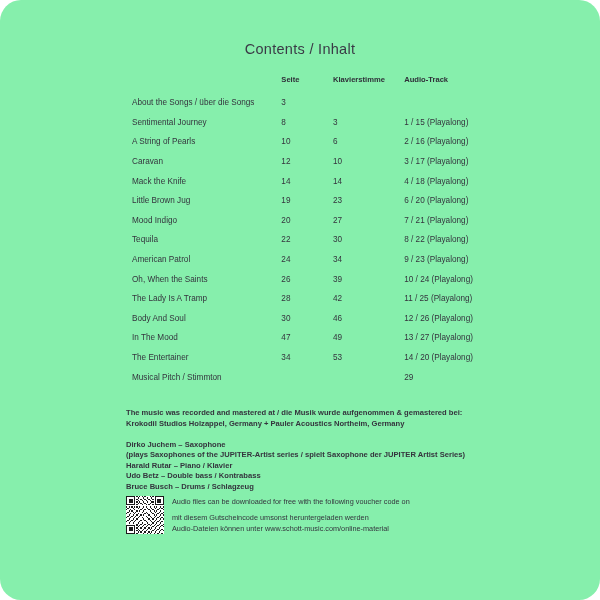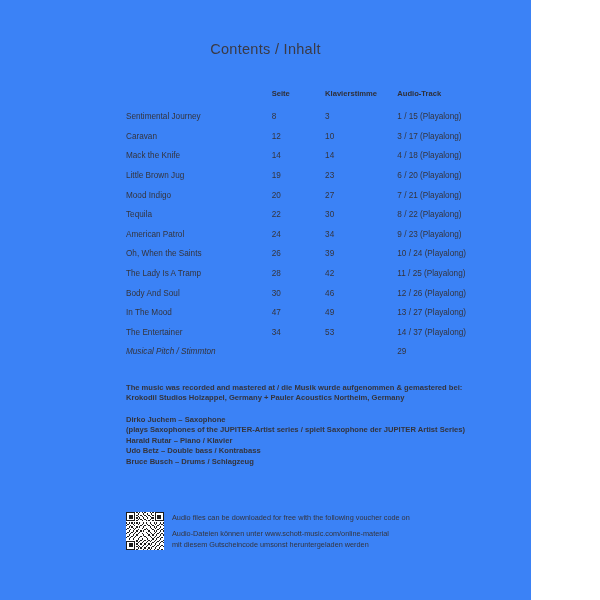--- a/index.html
+++ b/index.html
@@ -5,35 +5,36 @@
   * { box-sizing: border-box; }
   html, body {
     margin: 0; padding: 0;
     width: 600px; height: 600px;
     background: #ffffff;
     font-family: "Liberation Sans", sans-serif;
     color: #2b2b33;
   }
   .page {
     position: relative;
-    width: 531px; height: 600px;
+    width: 600px; height: 600px;
     overflow: hidden;
-    background: #3b82f6;
+    background: #86efac;
+    border-radius: 21px;
   }
   .title {
     text-align: center;
     font-size: 14.5px;
     color: #3a3a46;
     letter-spacing: .3px;
     margin: 41px 0 0 0;
     font-weight: 400;
   }
   .toc {
-    margin: 32px 0 0 0;
-    padding: 0 0 0 0;
+    margin: 18px 0 0 0;
+    padding: 0 0 0 6px;
     width: 100%;
   }
   table.toc-table {
     border-collapse: collapse;
     margin-left: 126px;
     width: 358px;
     font-size: 8.2px;
     color: #34343d;
   }
   table.toc-table th {
@@ -51,35 +52,35 @@
   table.toc-table td {
     padding: 0 0 0 0;
     height: 19.6px;
     vertical-align: middle;
     font-size: 8.2px;
     font-weight: 400;
     white-space: nowrap;
   }
   td.c-title { padding-right: 4px; }
   td.c-seite { padding-left: 2px; }
-  td.ital { font-style: italic; }
+  td.ital { }
   .credits {
     margin-left: 126px;
     margin-top: 21px;
     font-size: 7.6px;
     line-height: 10.6px;
     color: #34343d;
     width: 400px;
   }
   .credits p { margin: 0; font-weight: bold; }
   .credits .gap { height: 10.6px; }
   .footer {
     position: absolute;
     left: 126px;
-    bottom: 50px;
+    bottom: 66px;
     width: 400px;
     display: flex;
     align-items: flex-start;
     gap: 8px;
   }
   .qr {
     width: 38px; height: 38px;
     flex: 0 0 38px;
     background: #ffffff;
   }
@@ -105,26 +106,38 @@
       <thead>
         <tr>
           <th class="c-title"></th>
           <th class="c-seite">Seite</th>
           <th class="c-klav">Klavierstimme</th>
           <th class="c-audio">Audio-Track</th>
         </tr>
       </thead>
       <tbody>
         <tr>
+          <td class="c-title">About the Songs / über die Songs</td>
+          <td class="c-seite">3</td>
+          <td class="c-klav"></td>
+          <td class="c-audio"></td>
+        </tr>
+        <tr>
           <td class="c-title">Sentimental Journey</td>
           <td class="c-seite">8</td>
           <td class="c-klav">3</td>
           <td class="c-audio">1 / 15 (Playalong)</td>
         </tr>
         <tr>
+          <td class="c-title">A String of Pearls</td>
+          <td class="c-seite">10</td>
+          <td class="c-klav">6</td>
+          <td class="c-audio">2 / 16 (Playalong)</td>
+        </tr>
+        <tr>
           <td class="c-title">Caravan</td>
           <td class="c-seite">12</td>
           <td class="c-klav">10</td>
           <td class="c-audio">3 / 17 (Playalong)</td>
         </tr>
         <tr>
           <td class="c-title">Mack the Knife</td>
           <td class="c-seite">14</td>
           <td class="c-klav">14</td>
           <td class="c-audio">4 / 18 (Playalong)</td>
@@ -174,21 +187,21 @@
         <tr>
           <td class="c-title">In The Mood</td>
           <td class="c-seite">47</td>
           <td class="c-klav">49</td>
           <td class="c-audio">13 / 27 (Playalong)</td>
         </tr>
         <tr>
           <td class="c-title">The Entertainer</td>
           <td class="c-seite">34</td>
           <td class="c-klav">53</td>
-          <td class="c-audio">14 / 37 (Playalong)</td>
+          <td class="c-audio">14 / 20 (Playalong)</td>
         </tr>
         <tr>
           <td class="c-title ital">Musical Pitch / Stimmton</td>
           <td class="c-seite"></td>
           <td class="c-klav"></td>
           <td class="c-audio">29</td>
         </tr>
       </tbody>
     </table>
   </div>
@@ -434,18 +447,18 @@
         <rect x="16" y="28" width="1" height="1"></rect>
           <rect x="18" y="28" width="1" height="1"></rect>
         <rect x="21" y="28" width="1" height="1"></rect>
           <rect x="24" y="28" width="1" height="1"></rect>
         <rect x="27" y="28" width="1" height="1"></rect>
       </g>
     </svg>
     <div class="footer-text">
       <p>Audio files can be downloaded for free with the following voucher code on</p>
       <div class="spacer"></div>
+      <p>mit diesem Gutscheincode umsonst heruntergeladen werden</p>
       <p>Audio-Dateien können unter www.schott-music.com/online-material</p>
-      <p>mit diesem Gutscheincode umsonst heruntergeladen werden</p>
     </div>
   </div>
 
 </div>
 
 </body></html>

